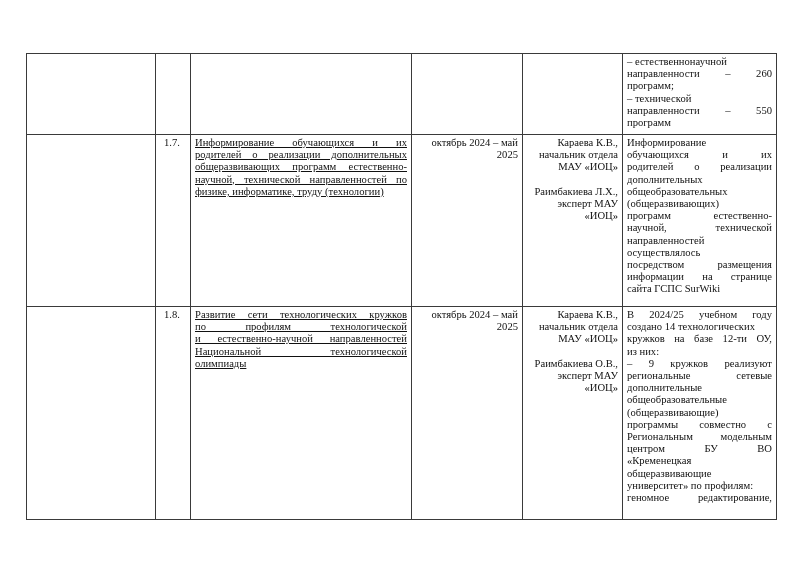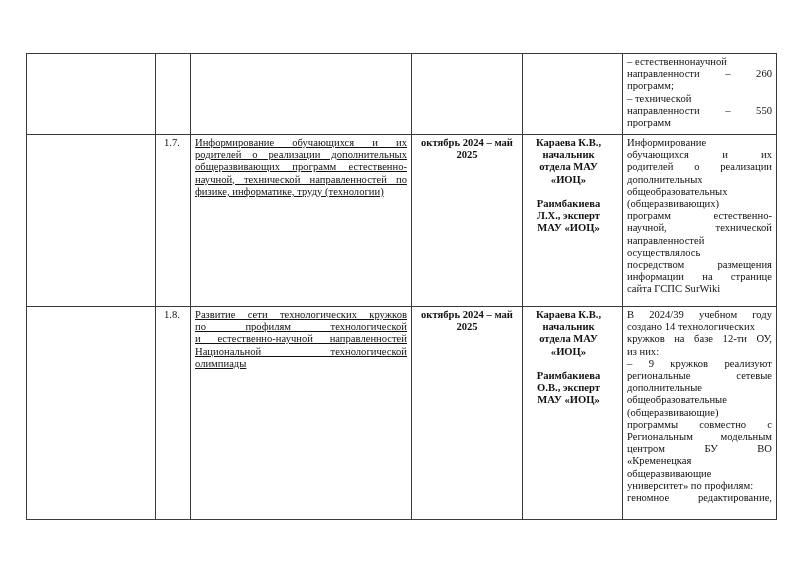--- a/index.html
+++ b/index.html
@@ -7,22 +7,22 @@
            font-family: "Liberation Serif", serif; color: #111; }
     .page { position: absolute; left: 0; top: 0; width: 800px; height: 566px; background: #fff; }
     table.plan { position: absolute; left: 26px; top: 53px; width: 750px;
                  border-collapse: collapse; table-layout: fixed; }
     table.plan td { border: 1.3px solid #3a3a3a; vertical-align: top;
                     font-size: 10.6px; line-height: 12.2px; padding: 2px 4px; }
     col.c0 { width: 129px; } col.c1 { width: 35px; } col.c2 { width: 221px; }
     col.c3 { width: 111px; } col.c4 { width: 100px; } col.c5 { width: 154px; }
     .num { text-align: center; padding-right: 6px !important; }
     .just { text-align: justify; text-decoration: underline; }
-    .center { text-align: center; font-weight: bold; }
-    .resp p { margin: 0 8px 12px 0; }
+    .center { text-align: right; }
+    .resp p { margin: 0 0 12px 0; }
     .resp p:last-child { margin-bottom: 0; }
     .res p { margin: 0; text-align: justify; text-align-last: left; }
     .res p.jl { text-align-last: justify; }
     .just p { margin: 0; text-align: justify; }
     .just p.jl { text-align-last: justify; }
     tr.r0 td { height: 76px; }
     tr.r1 td { height: 167px; }
     tr.r2 td { height: 208px; }
   </style>
 </head>
@@ -96,21 +96,21 @@
           <p class="jl">и естественно-научной направленностей</p>
           <p class="jl">Национальной технологической</p>
           <p>олимпиады</p>
         </td>
         <td class="center">октябрь 2024 – май 2025</td>
         <td class="center resp">
           <p>Караева К.В., начальник отдела МАУ «ИОЦ»</p>
           <p>Раимбакиева О.В., эксперт МАУ «ИОЦ»</p>
         </td>
         <td class="res">
-          <p class="jl">В 2024/39 учебном году</p>
+          <p class="jl">В 2024/25 учебном году</p>
           <p>создано 14 технологических</p>
           <p class="jl">кружков на базе 12-ти ОУ,</p>
           <p>из них:</p>
           <p class="jl">– 9 кружков реализуют</p>
           <p class="jl">региональные сетевые</p>
           <p>дополнительные</p>
           <p>общеобразовательные</p>
           <p>(общеразвивающие)</p>
           <p class="jl">программы совместно с</p>
           <p class="jl">Региональным модельным</p>

